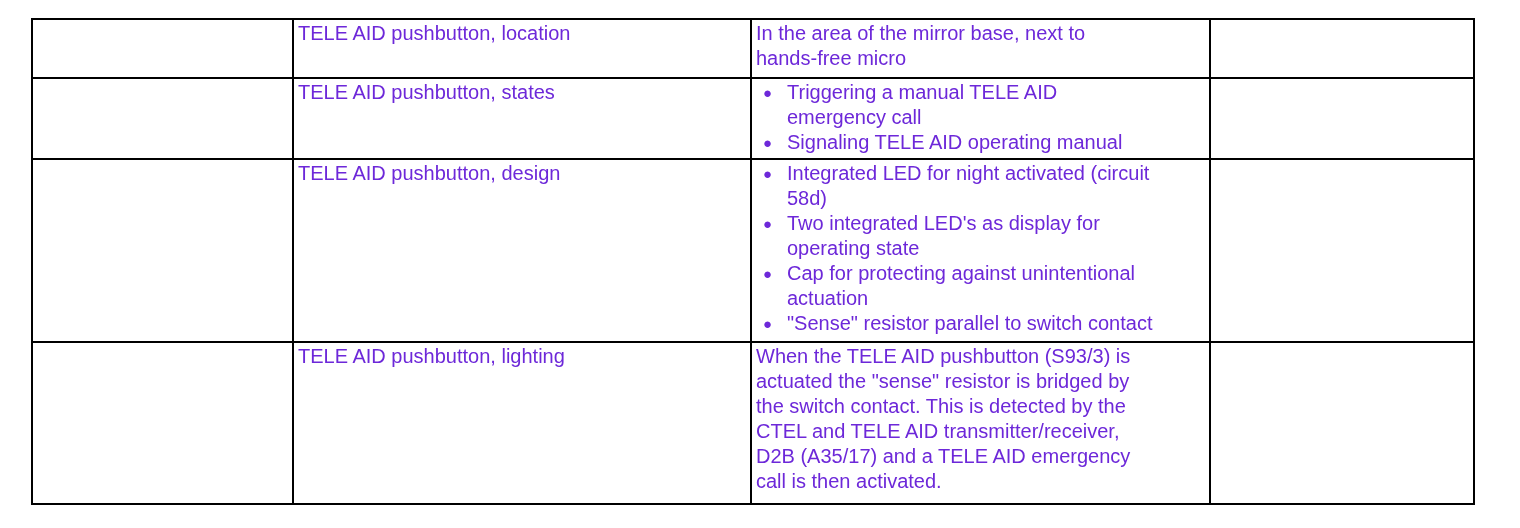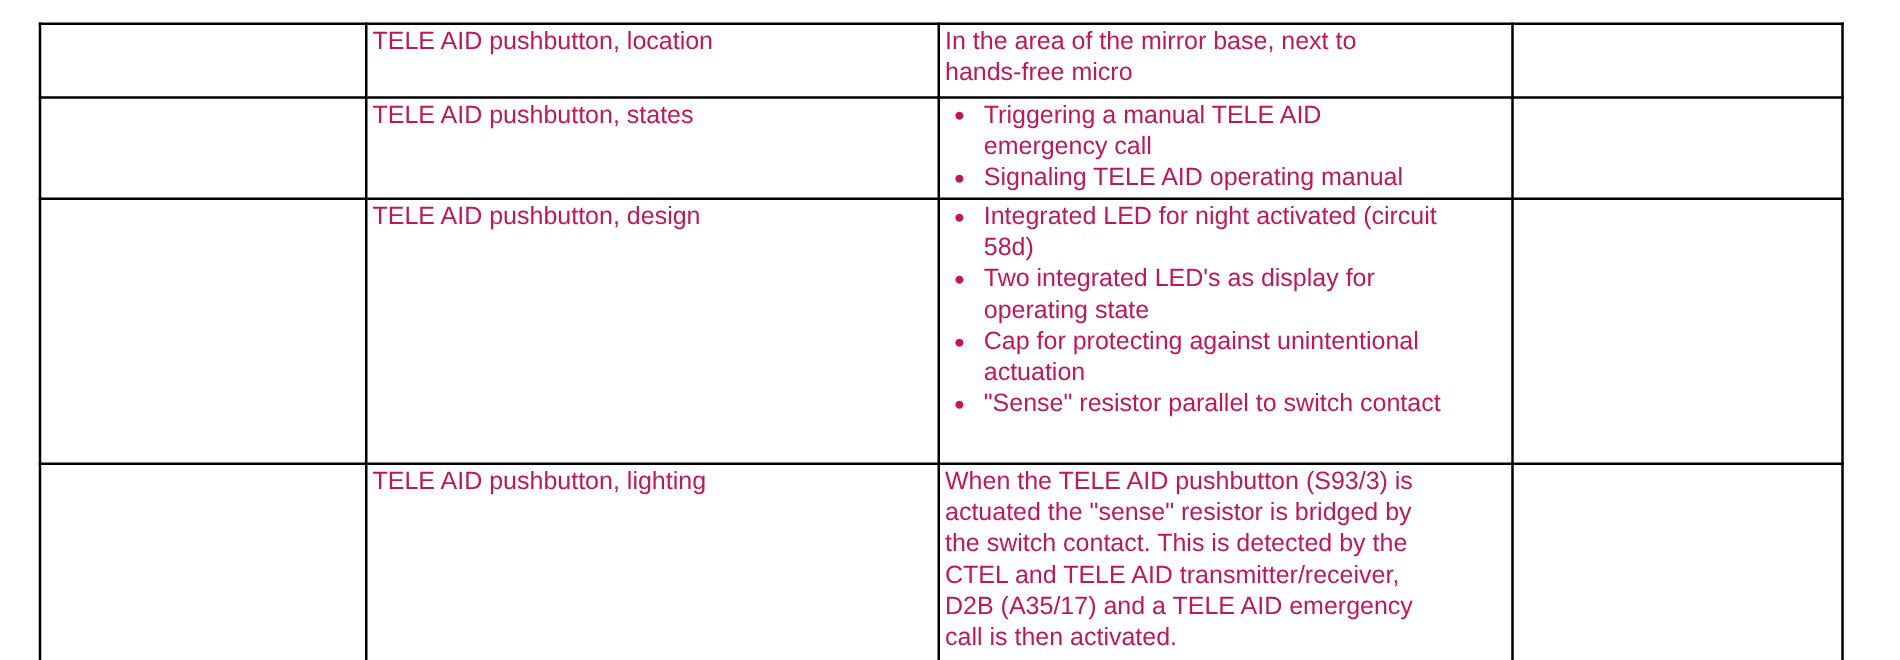--- a/index.html
+++ b/index.html
@@ -25,30 +25,30 @@
     width: 1442px;
     border-collapse: collapse;
     table-layout: fixed;
   }
   table.spec-table td {
     border: 2px solid #000000;
     vertical-align: top;
     padding: 1px 2px 0 4px;
     font-size: 20px;
     line-height: 25px;
-    color: #be185d;
+    color: #6d28d9;
     overflow: hidden;
   }
   col.c1 { width: 261px; }
   col.c2 { width: 458px; }
   col.c3 { width: 459px; }
   col.c4 { width: 264px; }
   tr.r1 { height: 59px; }
   tr.r2 { height: 81px; }
-  tr.r3 { height: 212px; }
+  tr.r3 { height: 183px; }
   tr.r4 { height: 162px; }
   .cell-text {
     white-space: pre;
   }
   .bullet-item {
     display: flex;
     align-items: flex-start;
   }
   .bullet-glyph {
     flex: 0 0 31px;

